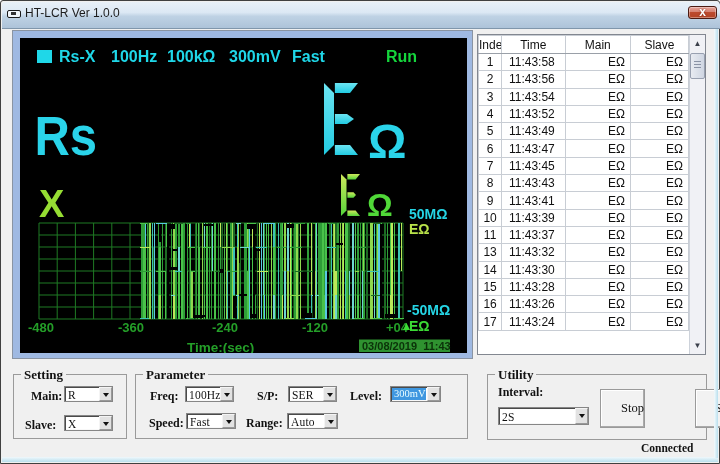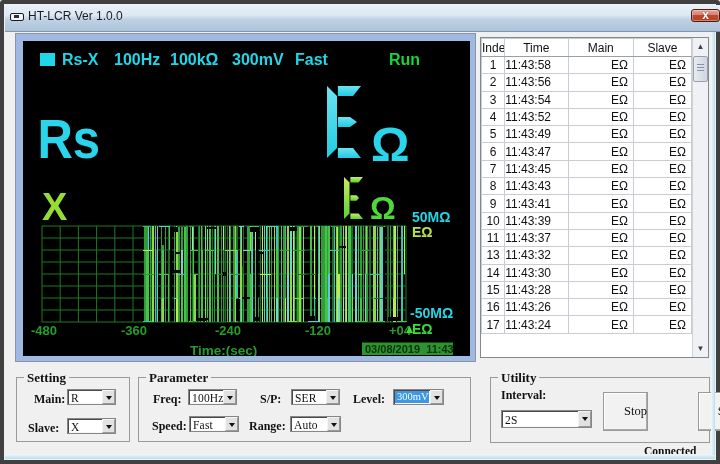--- a/index.html
+++ b/index.html
@@ -1,17 +1,17 @@
 <!DOCTYPE html>
 <html><head><meta charset="utf-8"><style>
 * { margin:0; padding:0; box-sizing:border-box; }
 html,body { width:720px; height:464px; overflow:hidden;
   font-family:"Liberation Sans",sans-serif; }
 #win { position:absolute; left:0; top:0; width:720px; height:464px;
-  background:#f0f0f0; border:4px solid #404040; border-radius:3px 3px 0 0; }
+  background:#f0f0f0; border:1px solid #404040; border-radius:3px 3px 0 0; }
 
 #title { position:absolute; left:1px; top:1px; width:718px; height:27px; border-radius:3px 3px 0 0;
   background:linear-gradient(#e8f0f8 0%,#dce8f4 40%,#bfd2e4 55%,#adc3d9 100%);
   border-bottom:1px solid #8096ab; }
 #title .txt { position:absolute; left:23px; top:4px; font-size:12px; color:#1c1c1c; }
 #icon { position:absolute; left:5px; top:8px; width:14px; height:8px;
   border:1.5px solid #1a1a1a; border-radius:2px; background:#f2f6fa; }
 #icon i { position:absolute; left:3px; top:1px; width:5px; height:3px; background:#333; display:block; }
 #closebtn { position:absolute; right:3px; top:4px; width:29px; height:13px;
   border:1px solid #4b1b12; border-radius:3px;
@@ -24,21 +24,21 @@
 #disp { position:absolute; left:11px; top:29px; width:461px; height:329px;
   border:1px solid #8a94a2; background:#9fb9e2; }
 #screen { position:absolute; left:7px; top:7px; width:447px; height:315px; background:#000; }
 
 #tblwrap { position:absolute; left:476px; top:33px; width:229px; height:321px;
   background:#fff; border:1px solid #828790; }
 table { border-collapse:collapse; table-layout:fixed; width:211px; font-size:12px; color:#111; }
 td,th { border:1px solid #c8cdd4; height:17.3px; padding:0; overflow:hidden; white-space:nowrap; }
 th { font-weight:normal; height:18px; border-bottom:1px solid #9aa0a8; }
 td.c0 { width:32px; text-align:center; }
-td.c1 { width:60px; text-align:left; padding-right:3px;margin-top:20px; }
+td.c1 { width:60px; text-align:center; padding-right:3px;margin-top:20px; }
 td.c2 { width:62px; text-align:right; padding-right:5px; }
 td.c3 { width:55px; text-align:right; padding-right:5px; }
 
 #sb { position:absolute; right:0; top:0; width:16px; height:319px; background:#f0f1f5; border-left:1px solid #cdd2da; }
 .sbbtn { position:absolute; left:0px; width:15px; height:17px; background:transparent;
   border:none; color:#3a3f4a; font-size:8px; text-align:center; line-height:17px; }
 #sbthumb { position:absolute; left:0px; top:18px; width:15px; height:26px;
   background:linear-gradient(90deg,#e8ebf1,#cfd6e2); border:1px solid #98a0b0; border-radius:2px; }
 #sbthumb:after { content:""; position:absolute; left:3px; right:3px; top:10px; height:1px;
   background:#8a93a5; box-shadow:0 3px 0 #8a93a5, 0 -3px 0 #8a93a5; }

